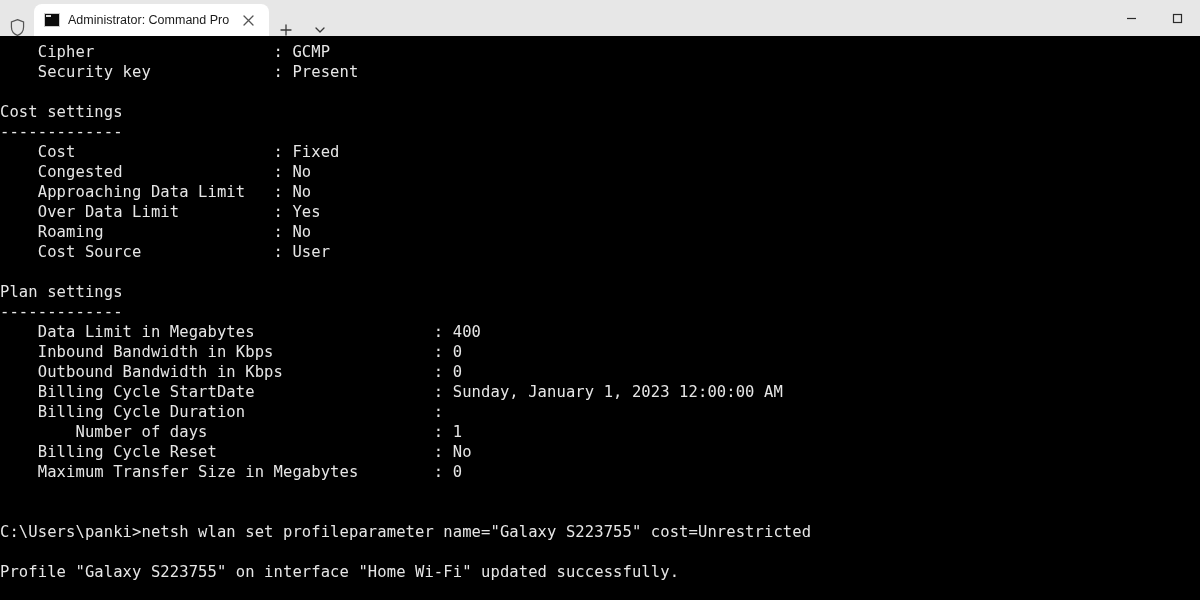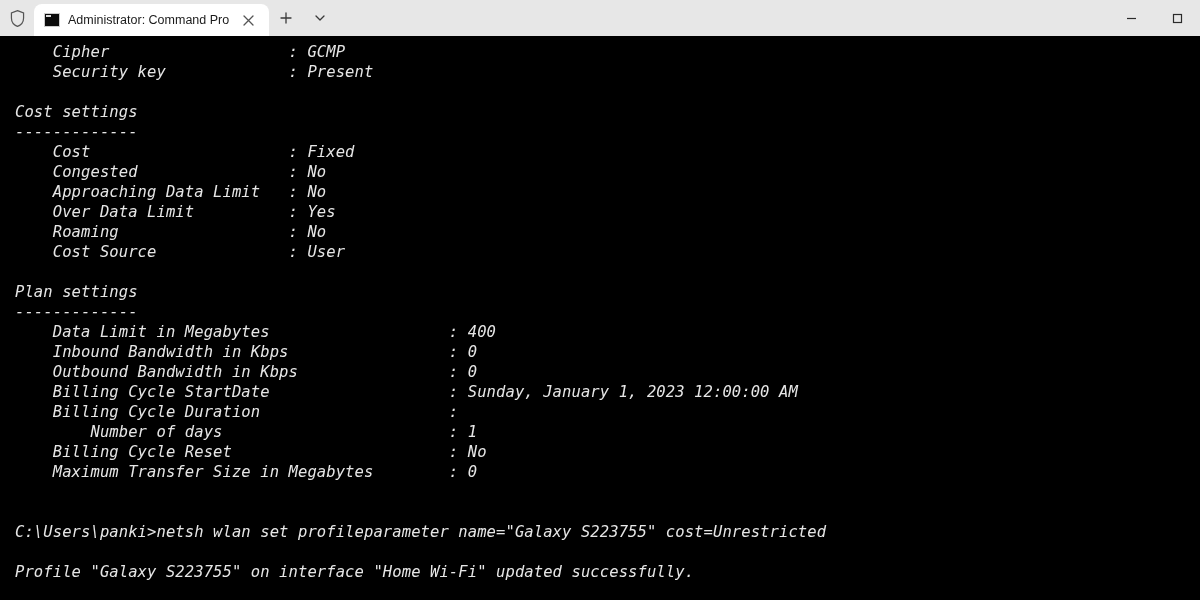--- a/index.html
+++ b/index.html
@@ -3,21 +3,21 @@
 <meta charset="utf-8">
 <style>
   * { margin: 0; padding: 0; box-sizing: border-box; }
   html, body { width: 1200px; height: 600px; overflow: hidden; font-family: "Cascadia Mono", "Consolas", monospace; }
   body { background: #000; }
 
   .titlebar {
     height: 36px;
     background: #e7e7e7;
     display: flex;
-    align-items: center;
+    align-items: flex-end;
     user-select: none;
   }
   .shield-slot {
     width: 34px;
     display: flex;
     align-items: center;
     justify-content: center;
   }
   .shield-icon {
     width: 15px; height: 17px;
@@ -78,25 +78,24 @@
     display: flex; align-items: center; justify-content: center;
     color: #2b2b2b;
   }
   .win-btn svg { display:block; }
 
   .terminal {
     background: #000;
     color: #e6e6e6;
     font-size: 15.5px;
     line-height: 20px;
-    padding: 6px 8px 8px 15px;
+    padding: 6px 8px 8px 0;
     height: calc(600px - 36px);
     white-space: pre;
     letter-spacing: 0.1px;
-    font-style: italic;
   }
 </style>
 </head>
 <body>
 
 <div class="titlebar">
   <div class="shield-slot">
     <svg class="shield-icon" viewBox="0 0 24 28">
       <path d="M12 1 L22 5 V13 C22 20 17 25 12 27 C7 25 2 20 2 13 V5 Z" fill="none" stroke="#555" stroke-width="2"></path>
     </svg>

